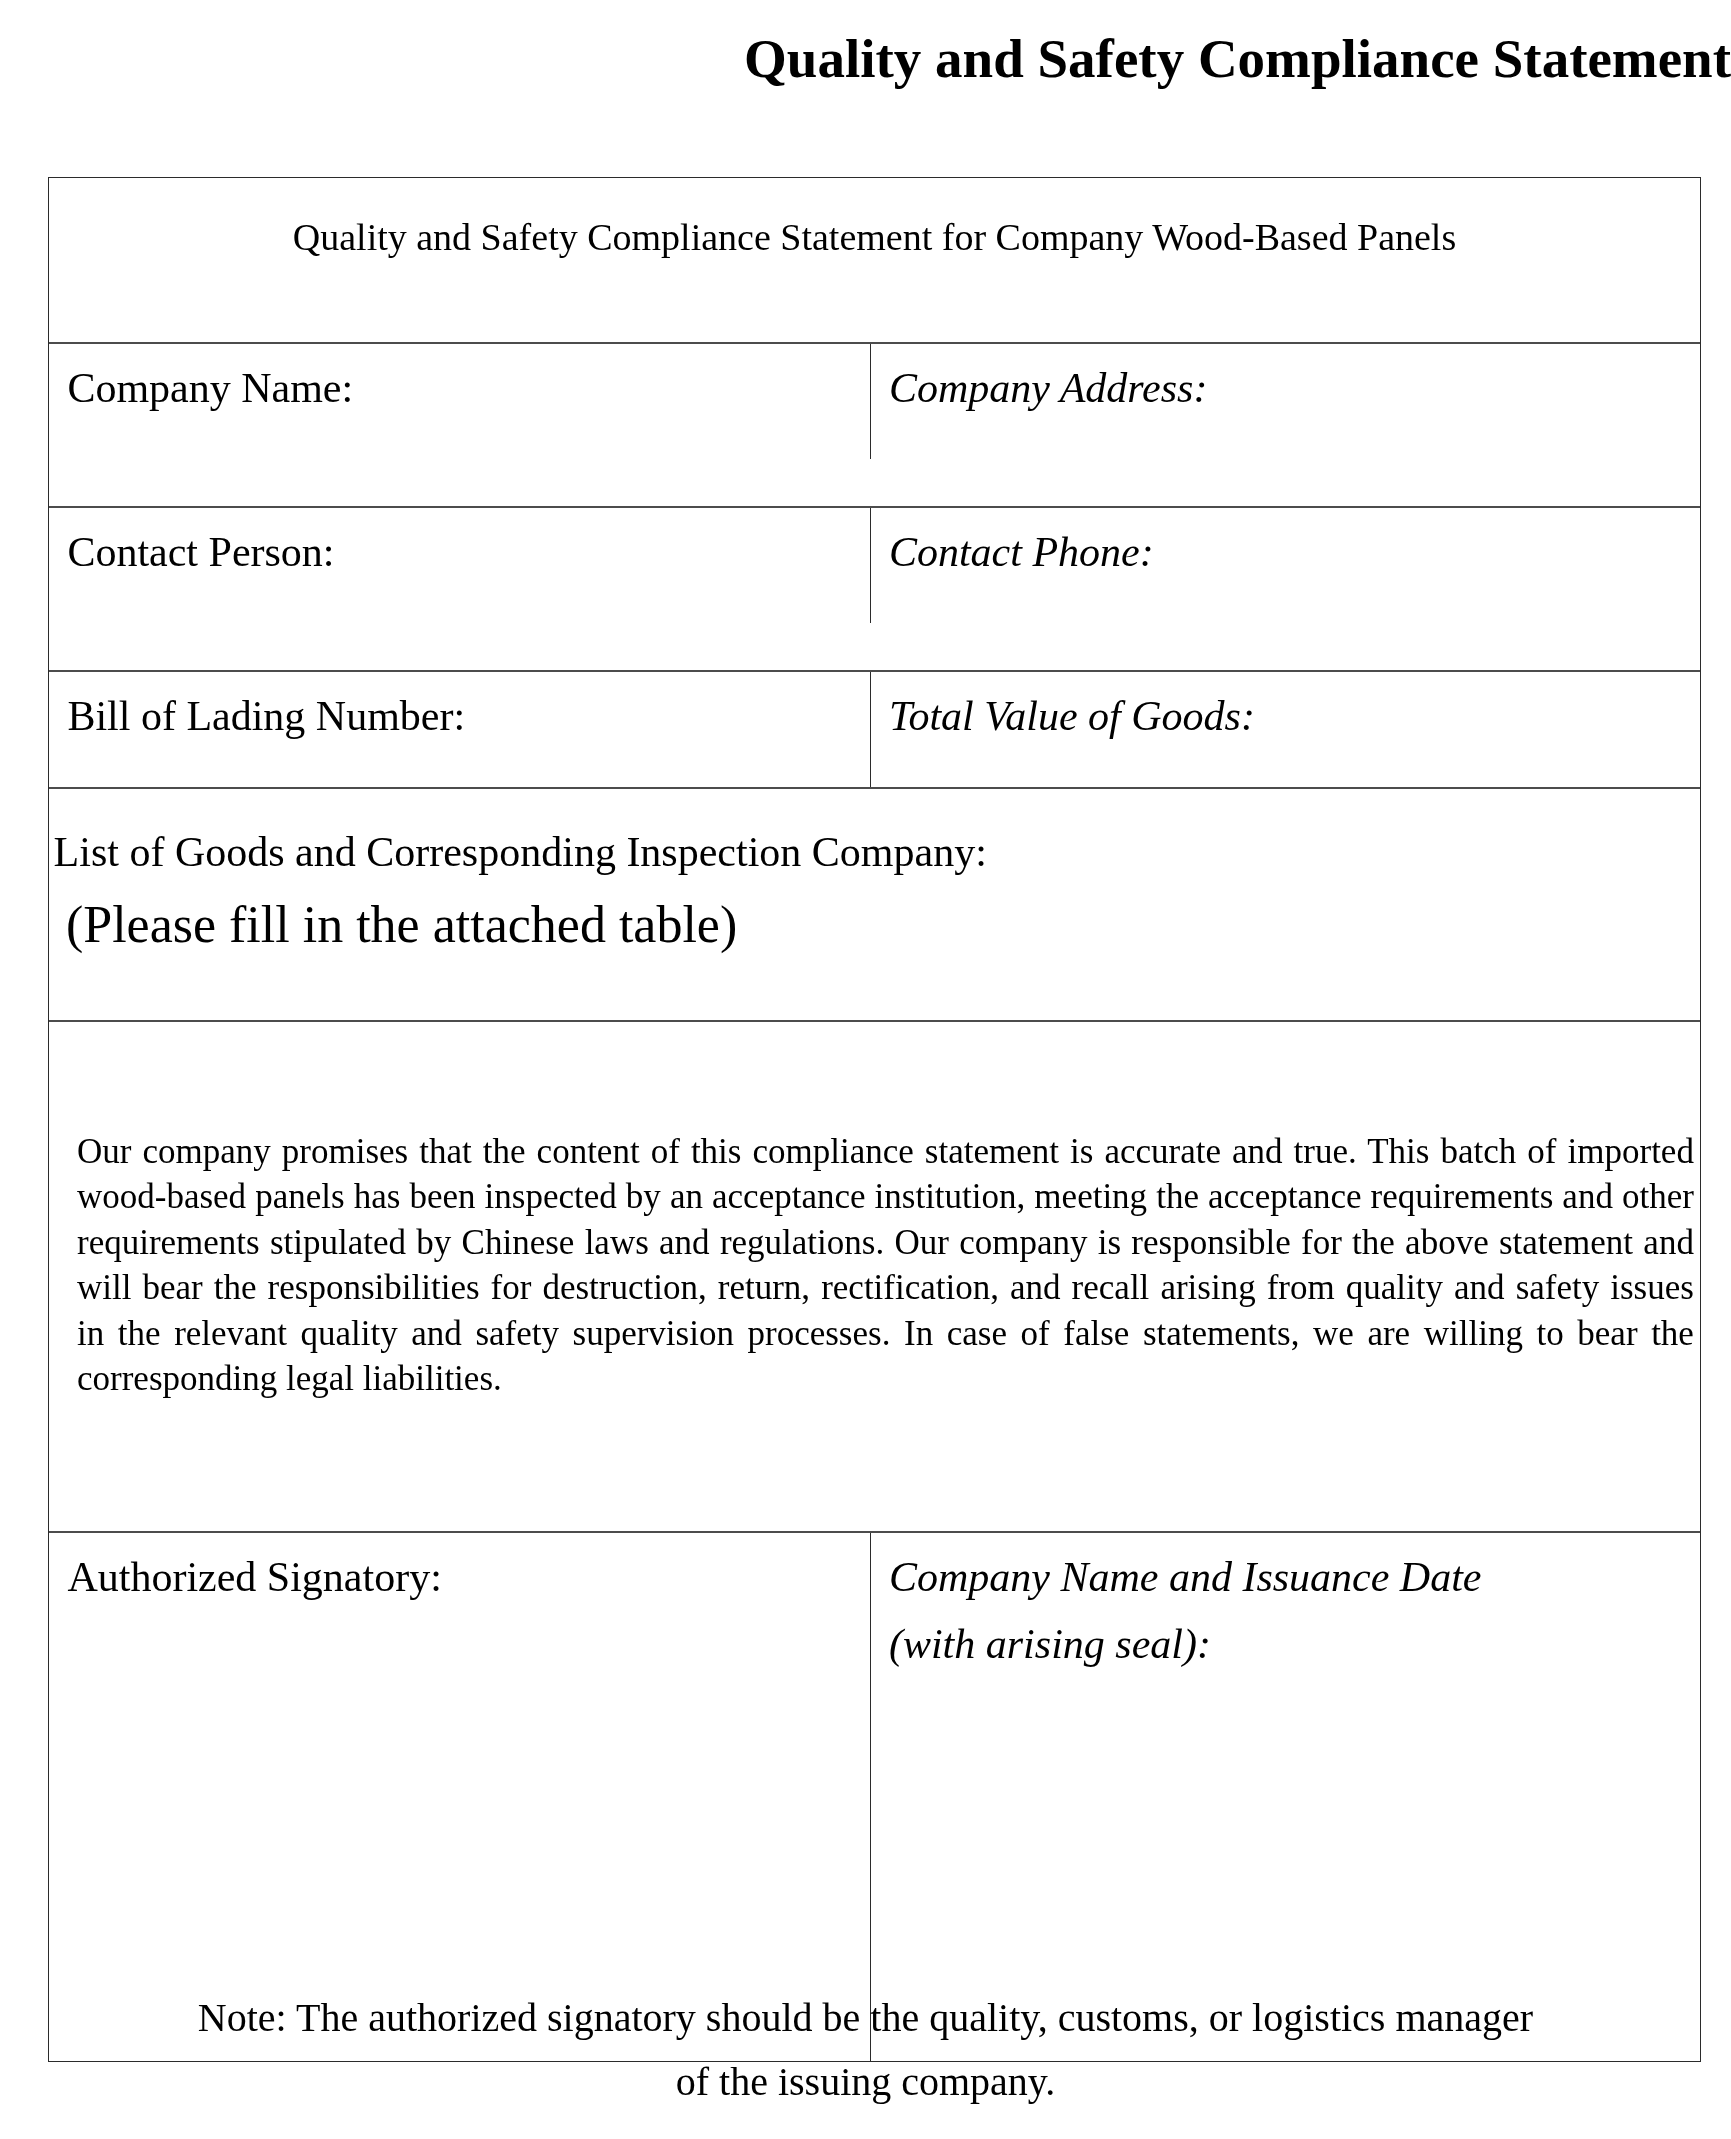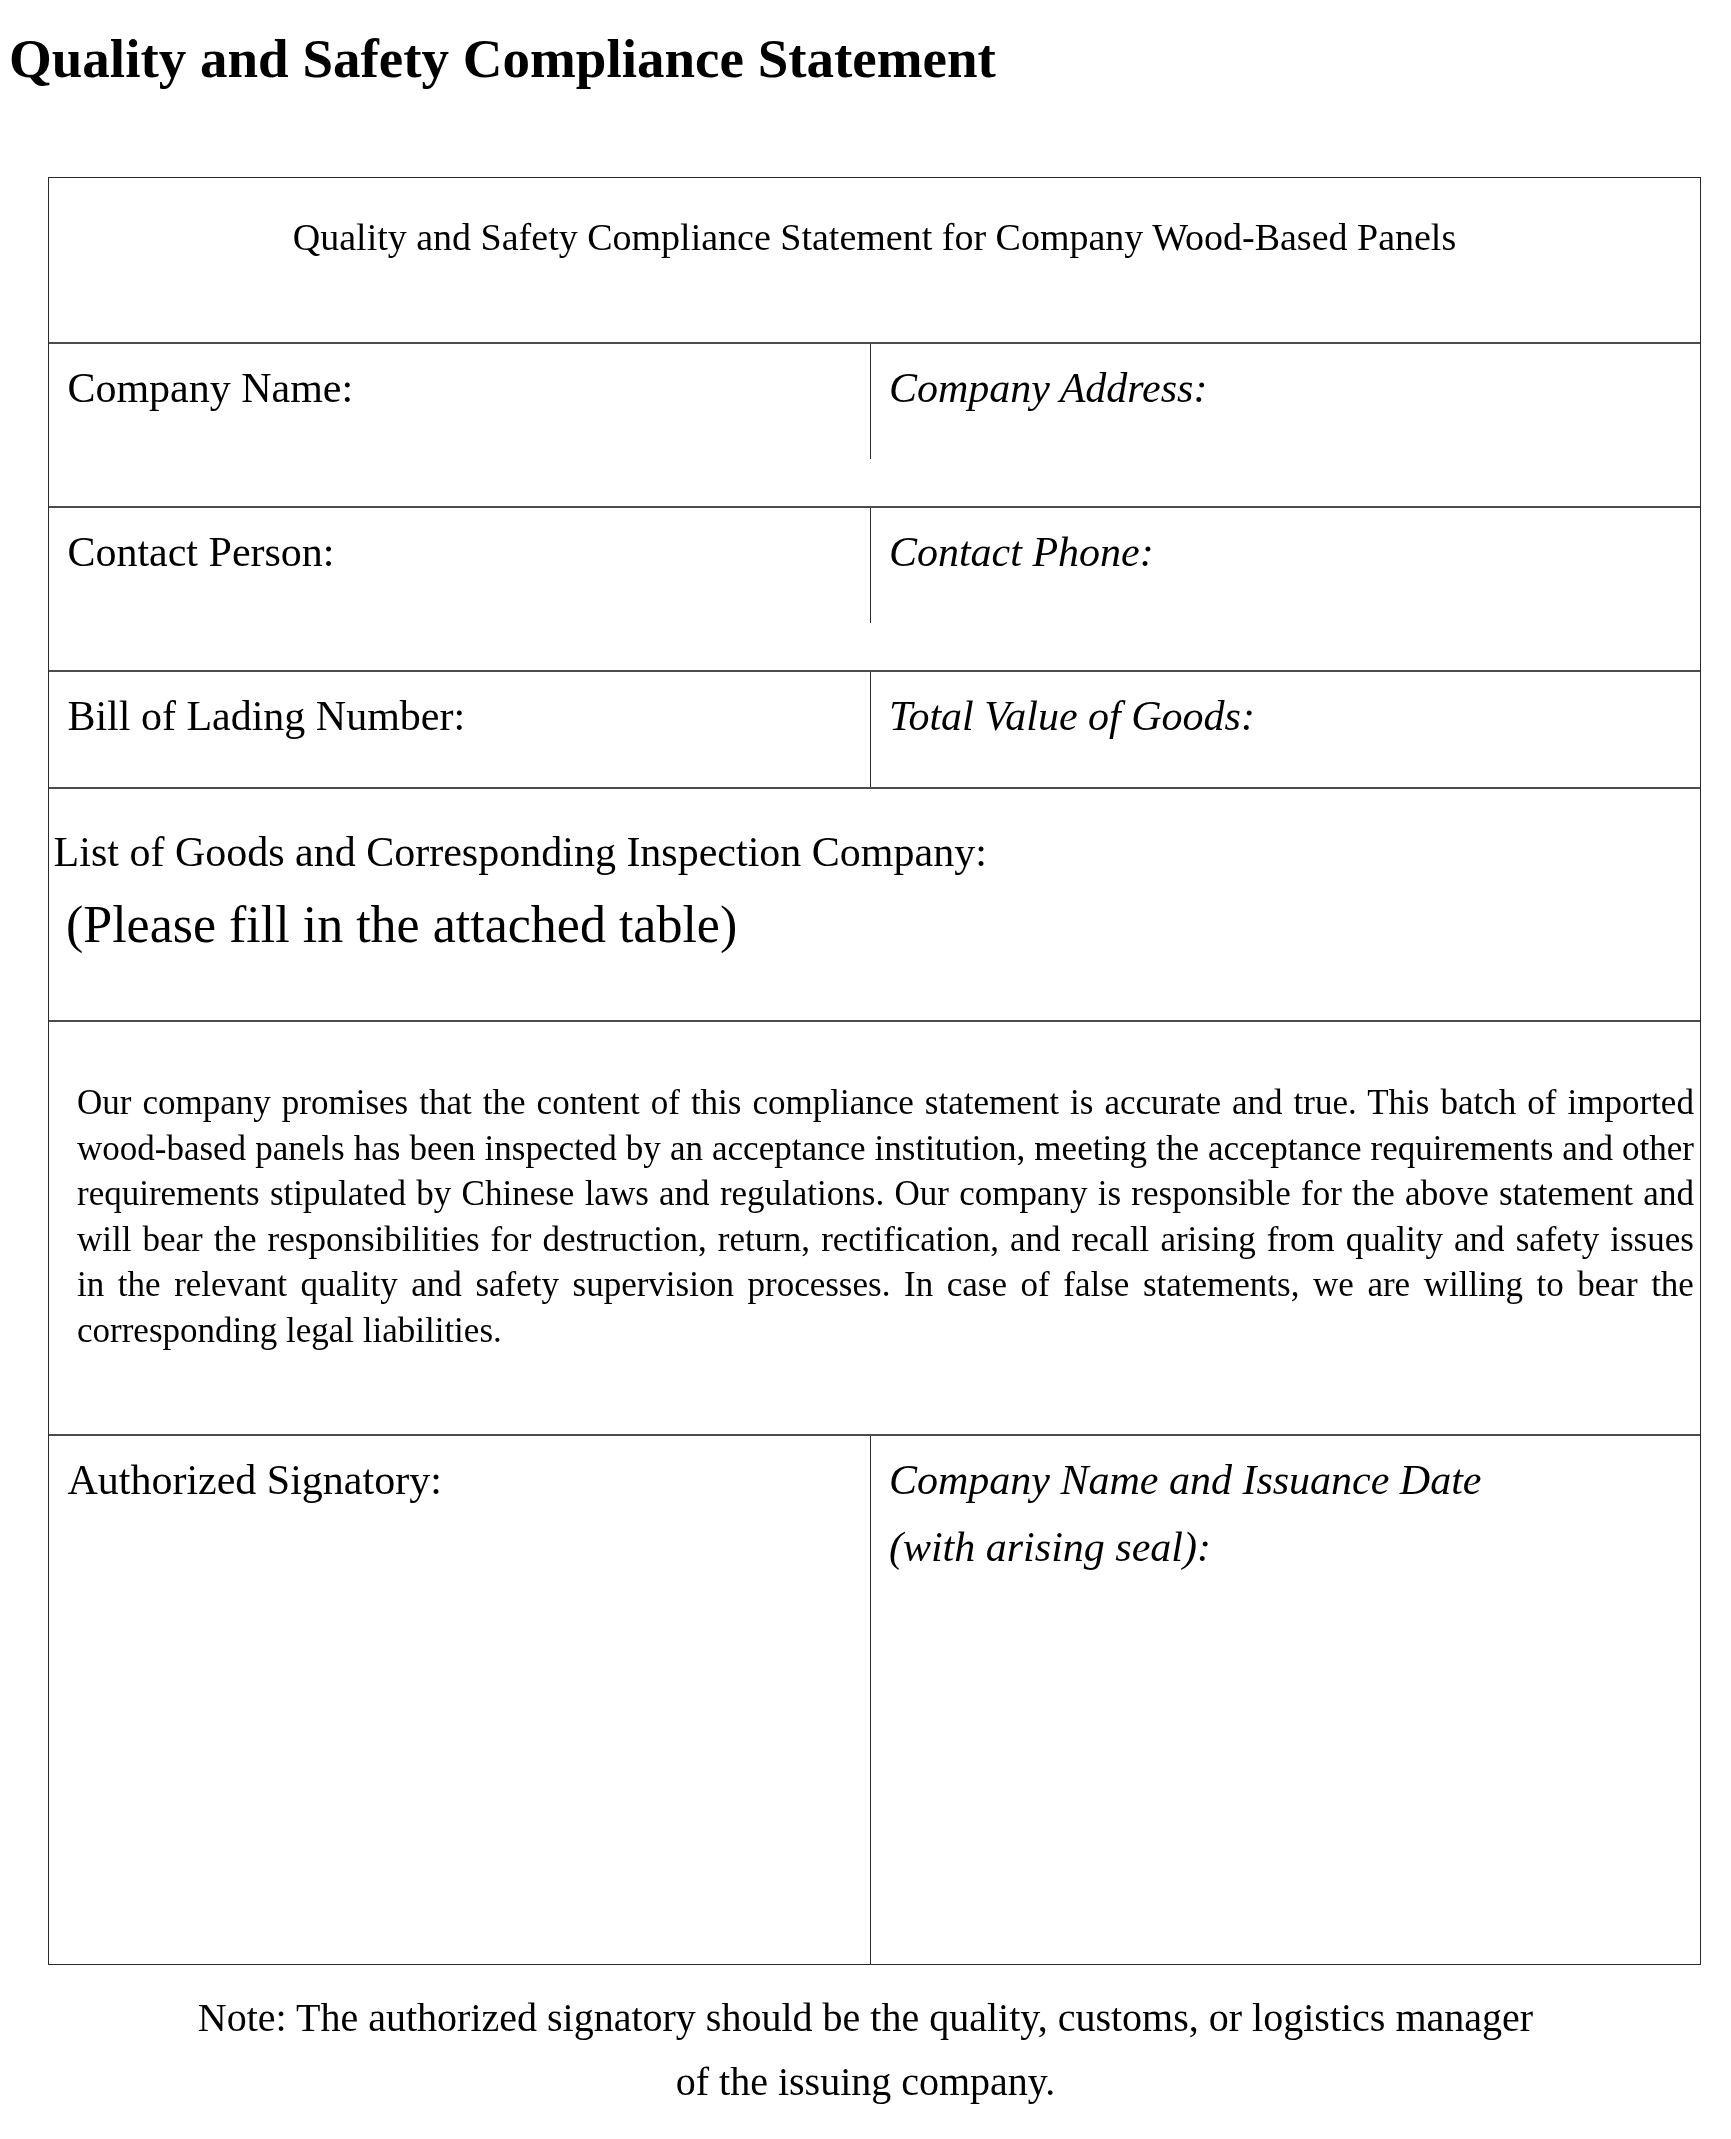--- a/index.html
+++ b/index.html
@@ -12,21 +12,21 @@
     width: 1731px;
     height: 2140px;
     background: #ffffff;
     color: #000000;
     font-family: "Liberation Serif", "DejaVu Serif", serif;
     overflow: hidden;
   }
   .doc-title {
     margin: 0;
     padding-top: 29px;
-    text-align: left;
+    text-align: right;
     font-size: 55px;
     font-weight: bold;
     letter-spacing: 0px;
     line-height: 1.1;
     padding-left: 9px;
   }
   .form-table {
     position: absolute;
     left: 48px;
     top: 177px;
@@ -37,21 +37,21 @@
   }
   .row {
     display: flex;
     box-sizing: border-box;
     border-top: 2.3px solid #4c4c4c;
   }
   .row:first-child { border-top: none; }
   .h-header    { height: 117px; }
   .h-field     { height: 117px; margin-top: 47px; }
   .h-goods     { height: 233px; }
-  .h-statement { height: 414px; }
+  .h-statement { height: 511px; }
   .h-signature { height: 530px; }
 
   .header-row {
     align-items: center;
     justify-content: center;
   }
   .header-title {
     font-size: 38px;
     text-align: center;
   }

